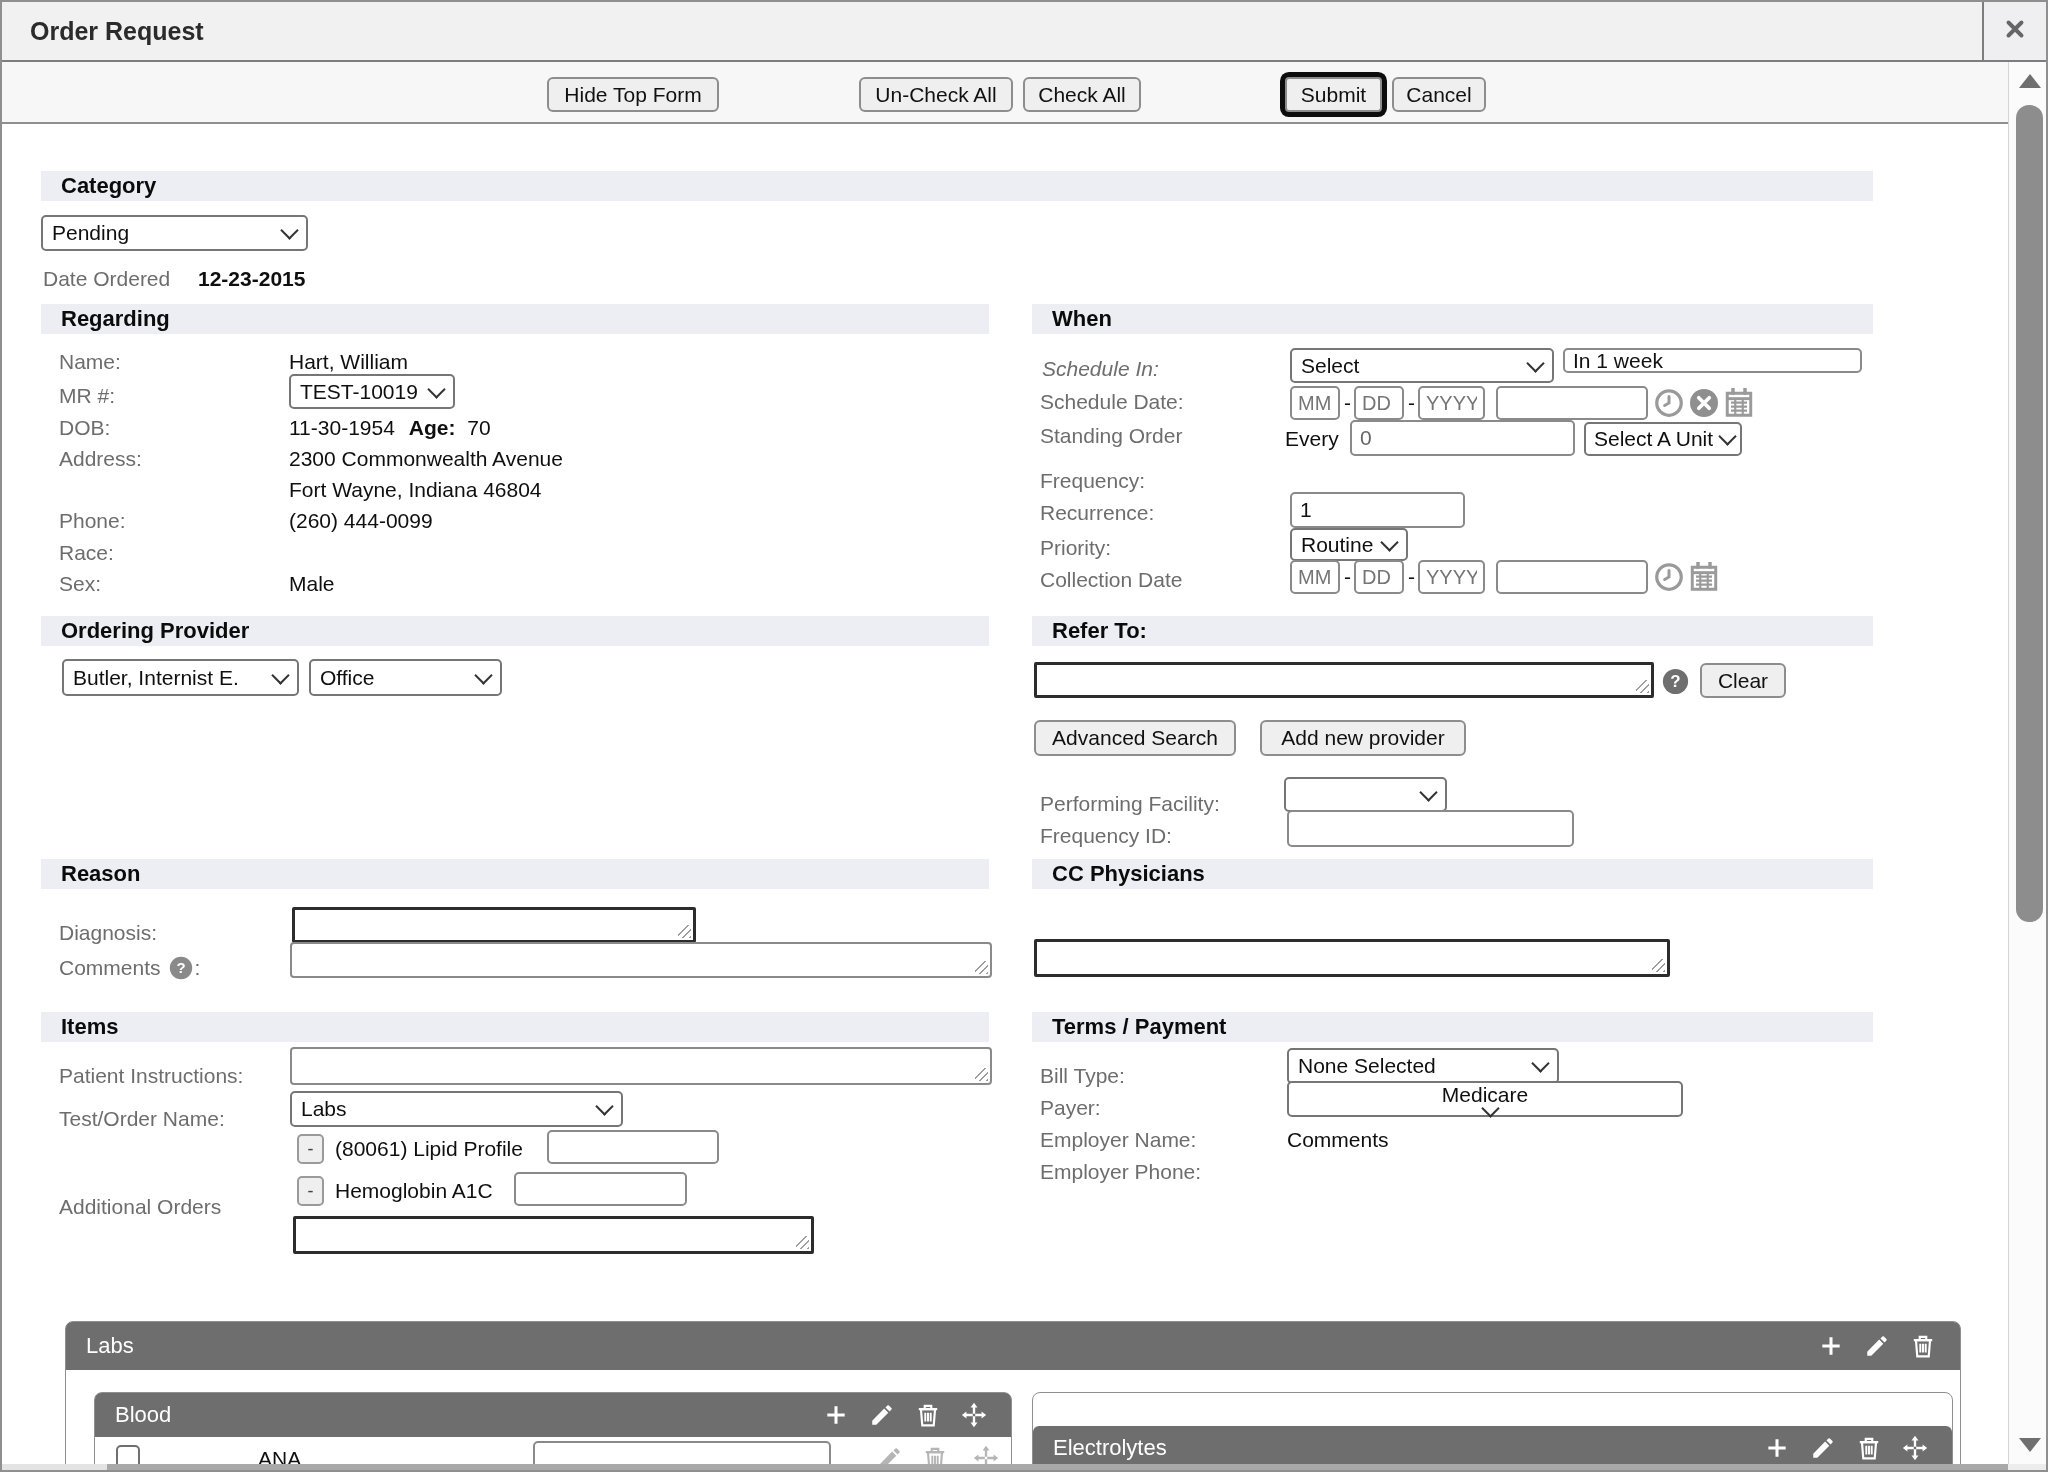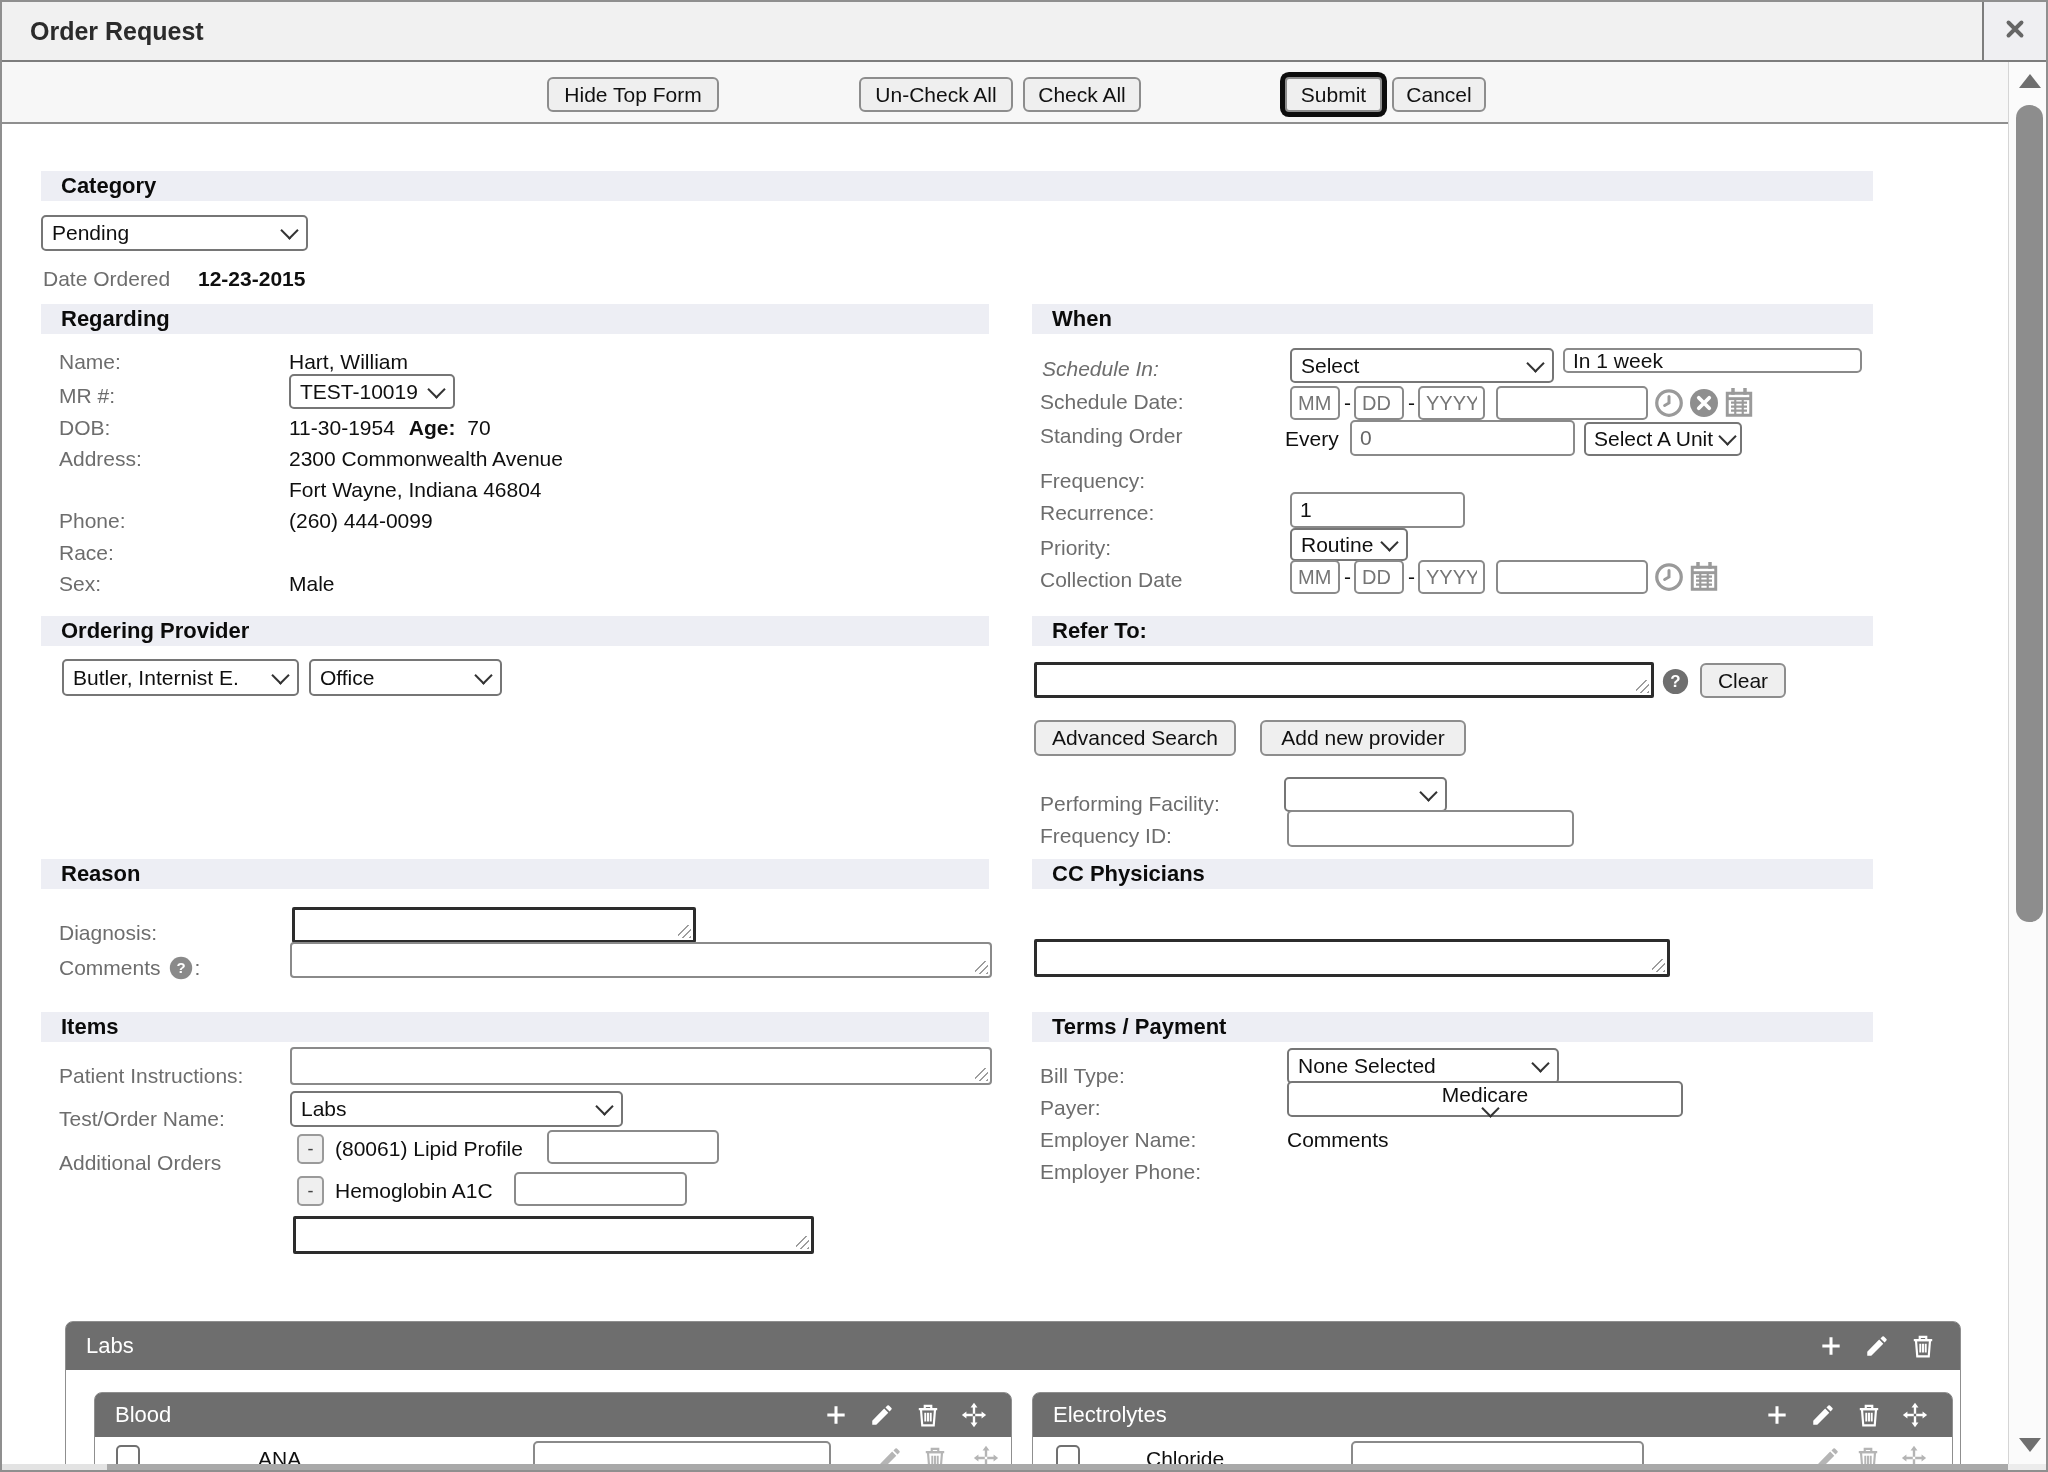--- a/index.html
+++ b/index.html
@@ -267,21 +267,21 @@
     <div class="ta" style="left:288px;top:923px;width:702px;height:38px;">
         <span class="rz"></span>
       </div>
 
     <div class="lbl" style="left:57px;top:983px;">Test/Order Name:</div>
     <div class="sel" style="left:288px;top:967px;width:333px;height:36px;">
       <span>Labs</span>
       <span class="chev"></span>
     </div>
 
-    <div class="lbl" style="left:57px;top:1027px;">Additional Orders</div>
+    <div class="lbl" style="left:57px;top:1071px;">Additional Orders</div>
 
     <div class="mbtn" style="left:295px;top:1010px;">-</div>
     <div class="val" style="left:333px;top:1013px;">(80061) Lipid Profile</div>
     <input class="inp" style="left: 545px; top: 1006px; width: 172px; height: 34px;">
 
     <div class="mbtn" style="left:295px;top:1052px;">-</div>
     <div class="val" style="left:333px;top:1055px;">Hemoglobin A1C</div>
     <input class="inp" style="left: 512px; top: 1048px; width: 173px; height: 34px;">
 
     <div class="ta dark" style="left:291px;top:1092px;width:521px;height:38px;">
@@ -371,21 +371,21 @@
           </span>
         <span class="ricon" style="left:878px;top:8px;">
             <svg viewBox="0 0 24 24">
               <path fill="currentColor" d="M12 .8 15.2 5h-2.1v5.9h-2.2V5H8.8zM12 23.2 8.8 19h2.1v-5.9h2.2V19h2.1zM.8 12 5 8.8v2.1h5.9v2.2H5v2.1zM23.2 12 19 15.2v-2.1h-5.9v-2.2H19V8.8z"></path>
             </svg>
           </span>
       </div>
     </div>
 
     <div class="panel" style="left:1030px;top:1268px;width:921px;height:130px;">
-      <div class="phead" style="height:44px;">
+      <div class="phead" style="height:44px;margin-top:33px;">
         <span>Electrolytes</span>
         <span class="spacer"></span>
         <span class="hicon">
             <svg viewBox="0 0 24 24">
               <path fill="currentColor" d="M10.6 4h2.8v6.6H20v2.8h-6.6V20h-2.8v-6.6H4v-2.8h6.6z"></path>
             </svg>
           </span>
         <span class="hicon">
             <svg viewBox="0 0 24 24">
               <path fill="currentColor" d="M3 17.3V21h3.7L17.8 9.9 14 6.1 3 17.3zM20.7 7a1 1 0 0 0 0-1.4l-2.3-2.3a1 1 0 0 0-1.4 0L15.2 5l3.8 3.8L20.7 7z"></path>

